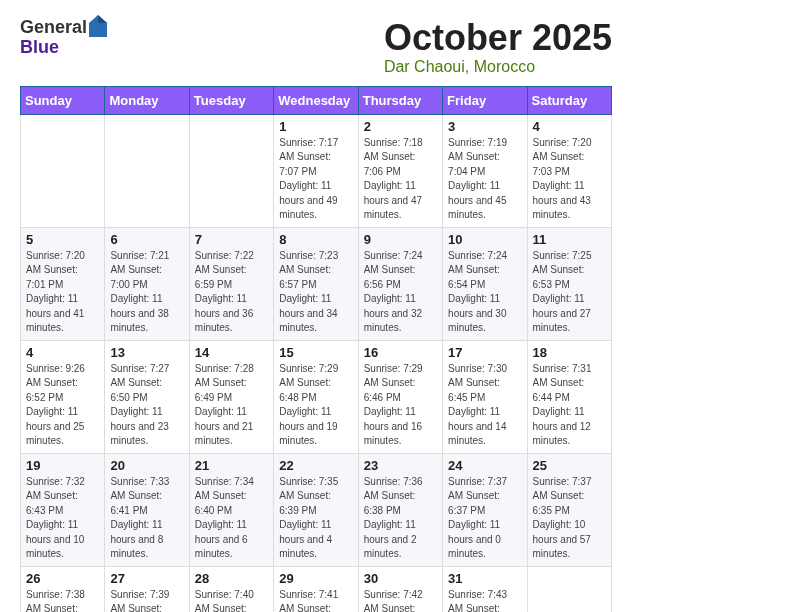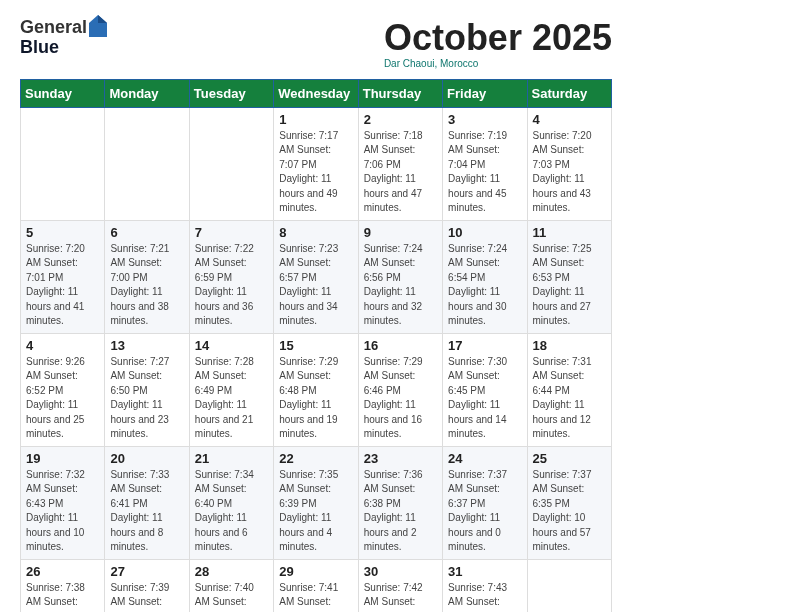--- a/index.html
+++ b/index.html
@@ -25,47 +25,47 @@
     .logo {
       display: flex;
       align-items: center;
     }
     .logo-text {
       font-size: 18px;
       font-weight: bold;
       line-height: 1.1;
     }
     .logo-general { color: #333; }
-    .logo-blue { color: #0f172a; }
+    .logo-blue { color: #4c1d95; }
     .logo-icon {
       width: 18px;
       height: 22px;
       margin-left: 2px;
       margin-top: -4px;
     }
     .title-block {
       text-align: left;
     }
     .month-title {
       font-size: 36px;
       font-weight: bold;
       color: #222;
       line-height: 1.1;
     }
     .subtitle {
-      font-size: 10px;
-      color: #0f766e;
+      font-size: 16px;
+      color: #4d7c0f;
     }
     .calendar {
       width: 100%;
       border-collapse: collapse;
       border: 1px solid #ccc;
     }
     .calendar th {
-      background: #15803d;
+      background: #8b5cf6;
       color: #fff;
       font-size: 13px;
       font-weight: bold;
       padding: 6px 4px;
       text-align: left;
       border: 1px solid #2060a0;
     }
     .calendar td {
       width: calc(100% / 7);
       vertical-align: top;

